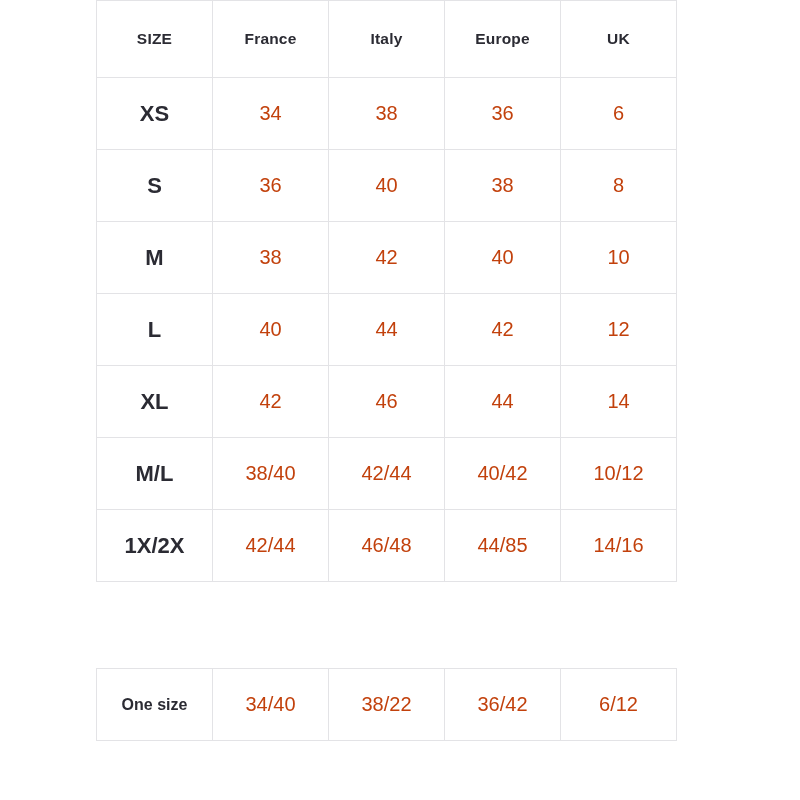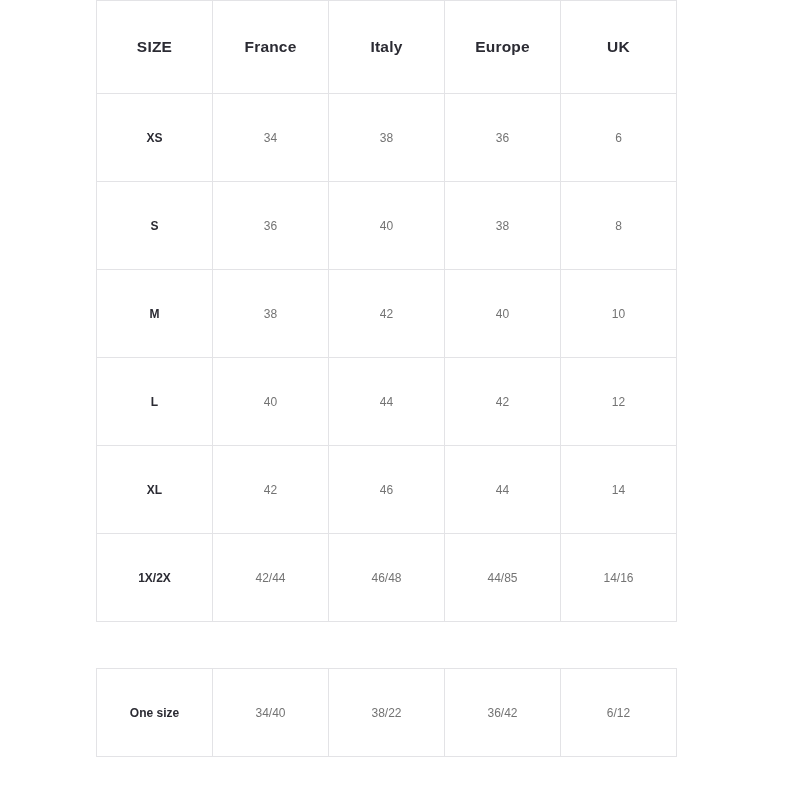--- a/index.html
+++ b/index.html
@@ -30,43 +30,43 @@
     width: 580px;
     table-layout: fixed;
   }
   td, th {
     border: 1px solid #e3e3e6;
     text-align: center;
     vertical-align: middle;
     color: #2b2b33;
     font-size: 16px;
     font-weight: 400;
-    padding: 12px;
+    padding: 4px;
     height: 63px;
   }
   col.c-size { width: 116px; }
   col.c-rest { width: 116px; }
 
   .hdr-cell {
     font-weight: bold;
     font-size: 15.5px;
     letter-spacing: 0.2px;
   }
   .rowlabel {
     font-weight: bold;
-    font-size: 12px;
+    font-size: 22px;
   }
   .rowlabel-wide {
     font-weight: bold;
-    font-size: 12px;
+    font-size: 16px;
   }
   .val {
     font-weight: 400;
-    font-size: 12px;
-    color: #737373;
+    font-size: 20px;
+    color: #c2410c;
   }
   
   #main-table tr:first-child td { height: 68px; }
   #extra-table td { height: 63px; }
 </style>
 </head>
 <body>
 
 <div class="page">
 
@@ -116,20 +116,27 @@
             <td class="val">12</td>
           </tr>
           <tr>
             <td class="rowlabel">XL</td>
             <td class="val">42</td>
             <td class="val">46</td>
             <td class="val">44</td>
             <td class="val">14</td>
           </tr>
           <tr>
+            <td class="rowlabel">M/L</td>
+            <td class="val">38/40</td>
+            <td class="val">42/44</td>
+            <td class="val">40/42</td>
+            <td class="val">10/12</td>
+          </tr>
+          <tr>
             <td class="rowlabel">1X/2X</td>
             <td class="val">42/44</td>
             <td class="val">46/48</td>
             <td class="val">44/85</td>
             <td class="val">14/16</td>
           </tr>
         </tbody>
     </table>
   </div>
 

